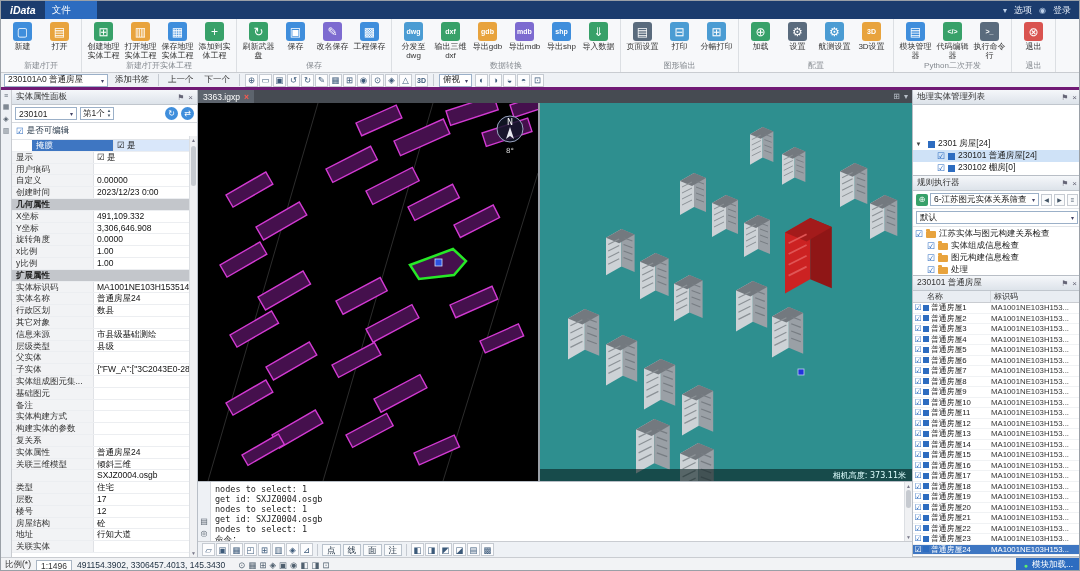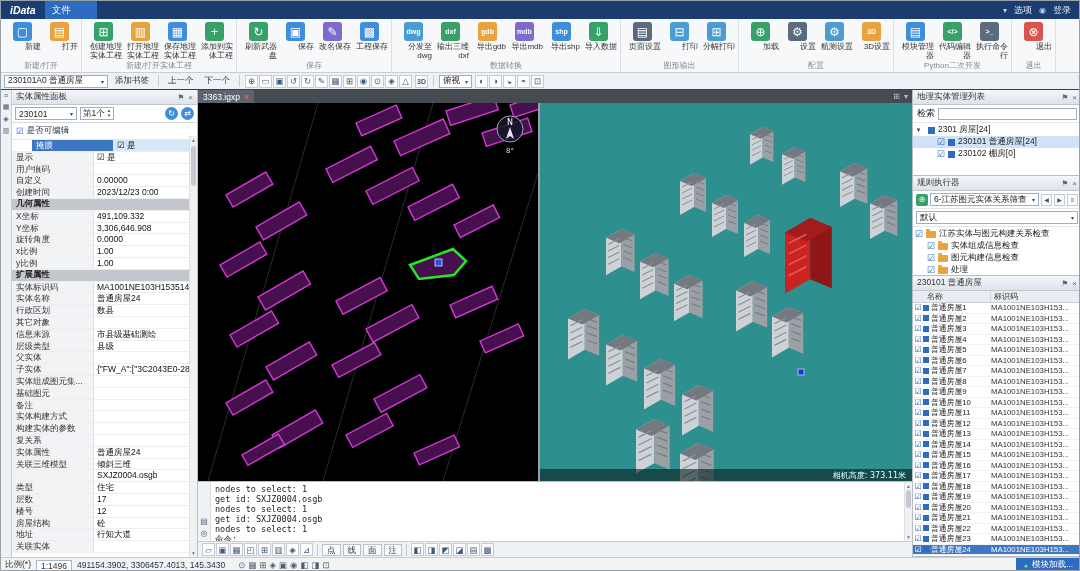--- a/index.html
+++ b/index.html
@@ -15,25 +15,25 @@
   .titlebar-right{margin-left:auto;display:flex;align-items:center;gap:7px;padding-right:8px;font-size:9px;}
   .tb-ico{font-size:8px;color:#bcd0ea;}
 
   
   .ribbon{position:absolute;top:18px;left:0;right:0;height:54px;background:#f7f8fa;border-bottom:1px solid #c9ccd1;display:flex;overflow:hidden;}
   .rgroup{display:flex;flex-direction:column;border-right:1px solid #dcdfe3;padding:2px 3px 0;}
   .rgroup-buttons{display:flex;flex:1;}
   .rbtn{display:flex;flex-direction:column;align-items:center;width:37px;padding-top:1px;}
   .rbtn-icon{width:19px;height:19px;border-radius:3px;color:#fff;display:flex;align-items:center;justify-content:center;font-size:12px;flex:none;}
   .rbtn-icon.txt{font-size:7px;font-weight:bold;letter-spacing:0;}
-  .rbtn-label{width:100%;text-align:right;font-size:8px;line-height:9px;height:19px;overflow:hidden;color:#333;margin-top:1px;}
+  .rbtn-label{width:100%;text-align:center;font-size:8px;line-height:9px;height:19px;overflow:hidden;color:#333;margin-top:1px;}
   .rgroup-label{font-size:8px;color:#858a90;text-align:center;height:11px;line-height:10px;white-space:nowrap;padding:0 2px;}
 
   
-  .quickbar{position:absolute;top:72px;left:0;right:0;height:17px;background:#eef1f5;border-bottom:1px solid #701a75;display:flex;align-items:center;gap:3px;padding:0 3px;}
+  .quickbar{position:absolute;top:72px;left:0;right:0;height:17px;background:#eef1f5;border-bottom:3px solid #701a75;display:flex;align-items:center;gap:3px;padding:0 3px;}
   .combo{background:#fff;border:1px solid #9bb0c8;height:13px;display:flex;align-items:center;padding:0 3px;font-size:8.5px;gap:5px;white-space:nowrap;}
   .combo .arr{font-size:6px;color:#446;}
   .qbtn{font-size:8.5px;padding:0 4px;white-space:nowrap;color:#333;}
   .qicon{width:13px;height:13px;border:1px solid #c6cbd2;background:#fdfdfe;display:flex;align-items:center;justify-content:center;font-size:8.5px;color:#3c5a7a;flex:none;}
   .qicons{display:flex;gap:1px;}
   .vsep{width:1px;height:12px;background:#c5cad1;margin:0 2px;flex:none;}
 
   
   .leftstrip{position:absolute;left:0;top:89px;width:11px;height:467px;background:#eef1f5;border-right:1px solid #c9ccd1;display:flex;flex-direction:column;align-items:center;padding-top:2px;gap:4px;}
   .lsico{font-size:7px;color:#55606c;}
@@ -45,21 +45,21 @@
   .prop-controls{display:flex;align-items:center;gap:3px;padding:2px 3px;border-bottom:1px solid #d5d9de;flex:none;}
   .spinbox{display:flex;align-items:center;border:1px solid #9bb0c8;background:#fff;height:13px;padding:0 2px;font-size:8.5px;gap:2px;}
   .spin-arrows{display:flex;flex-direction:column;font-size:4.5px;color:#456;line-height:4.5px;}
   .roundbtn{width:13px;height:13px;border-radius:50%;background:#3f8edc;color:#fff;font-size:8px;display:flex;align-items:center;justify-content:center;flex:none;}
   .prop-check{display:flex;align-items:center;gap:3px;padding:2px 4px;border-bottom:1px solid #e2e5e9;font-size:8.5px;flex:none;color:#234;}
   .prop-check .chk{color:#2d6cc0;}
   .prop-table{flex:1;overflow:hidden;position:relative;font-size:8.5px;padding-right:8px;}
   .prow{display:flex;height:11.8px;line-height:11.8px;border-bottom:1px solid #eceef1;}
   .prow .pf{width:82px;background:#f2f3f5;padding-left:4px;border-right:1px solid #e0e2e6;color:#333;overflow:hidden;white-space:nowrap;flex:none;}
   .prow .pv{flex:1;padding-left:3px;overflow:hidden;white-space:nowrap;color:#111;}
-  .prow.section{background:#c3c6cb;font-weight:bold;font-family:Liberation Mono, monospace;}
+  .prow.section{background:#c3c6cb;font-weight:bold;}
   .prow.section .pf{background:transparent;width:auto;border:none;color:#222;}
   .prow.hl .pf{background:#3e76c2;color:#fff;margin-left:20px;}
   .prow.hl .pv{background:#d9e7fa;}
   .scroll-v{position:absolute;right:0;top:0;bottom:0;width:8px;background:#f0f1f3;border-left:1px solid #dcdfe3;}
   .scroll-v .thumb{position:absolute;left:1px;right:1px;top:10px;height:40px;background:#c6cad0;border-radius:3px;}
   .scroll-v .sa{position:absolute;left:0;right:0;text-align:center;font-size:5px;color:#778;}
   .scroll-v .sa.up{top:1px;} .scroll-v .sa.dn{bottom:1px;}
 
   
   .tabbar{position:absolute;left:197px;top:89px;width:714px;height:13px;background:#464b52;display:flex;align-items:center;}
@@ -78,21 +78,21 @@
   .cmd-lines{flex:1;padding:2px 4px;overflow:hidden;}
   .cmd-line,.cmd-prompt{font-family:"DejaVu Sans Mono",monospace;font-size:8.5px;line-height:10px;color:#222;white-space:nowrap;}
 
   
   .iconrow{position:absolute;left:197px;top:540px;width:714px;height:16px;background:#eef1f5;border-top:1px solid #c9ccd1;display:flex;align-items:center;gap:2px;padding:0 4px;}
   .mode-btn{border:1px solid #b9c2cc;background:#fafbfc;padding:0 4px;height:12px;line-height:11px;font-size:8.5px;color:#234;}
 
   
   .rightcol{position:absolute;left:911px;top:89px;width:169px;height:467px;background:#fff;border-left:1px solid #b8bec6;display:flex;flex-direction:column;}
   .rpanel{border-bottom:1px solid #b8bec6;display:flex;flex-direction:column;overflow:hidden;}
-  .rpanelA{height:86px;flex:none;}
+  .rpanelA{height:86px;flex:none;justify-content:space-between;}
   .rpanelB{height:100px;flex:none;}
   .rpanelC{flex:1;}
   .search-row{display:flex;align-items:center;gap:3px;padding:2px 4px;border-bottom:1px solid #e2e5e9;flex:none;}
   .search-input{flex:1;border:1px solid #9bb0c8;background:#fff;height:12px;}
   .tree{padding:1px 0;}
   .trow{display:flex;align-items:center;gap:3px;height:12px;font-size:8.5px;white-space:nowrap;overflow:hidden;}
   .trow.sel{background:#cfe2f7;}
   .texp{font-size:6px;color:#444;width:7px;text-align:center;}
   .tbox{color:#2d6cc0;font-size:9px;}
   .blue-sq{width:7px;height:7px;background:#2d6cc0;flex:none;}
@@ -754,24 +754,20 @@
   <div class="rightcol">
 
     <div class="rpanel rpanelA">
       <div class="panel-header">
         <span>地理实体管理列表</span>
         <span class="ph-icons">
           <span>⚑</span>
           <span>×</span>
         </span>
       </div>
-      <div class="search-row">
-        <span>检索</span>
-        <span class="search-input"></span>
-      </div>
       <div class="tree">
 
       <div class="trow" style="padding-left: 2px;">
             <span class="texp">▼</span>
             <span class="tbox"></span>
             <span class="blue-sq"></span>
             <span class="tlabel">2301 房屋[24]</span>
           </div>
           <div class="trow sel" style="padding-left: 14px;">
             <span class="texp"></span>

